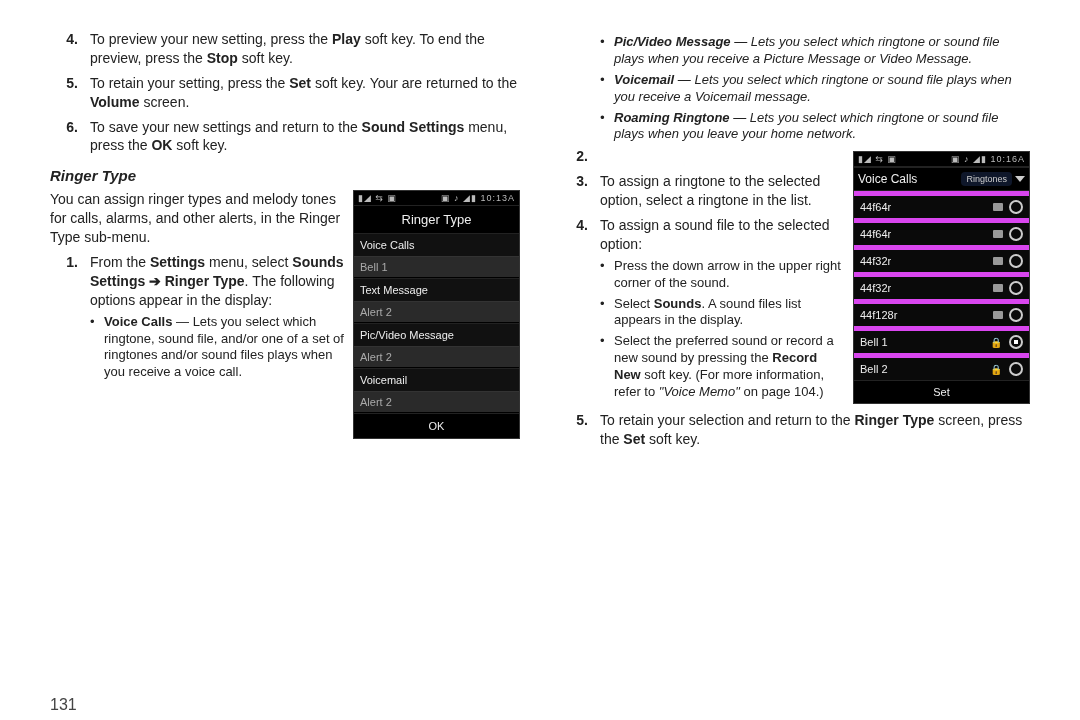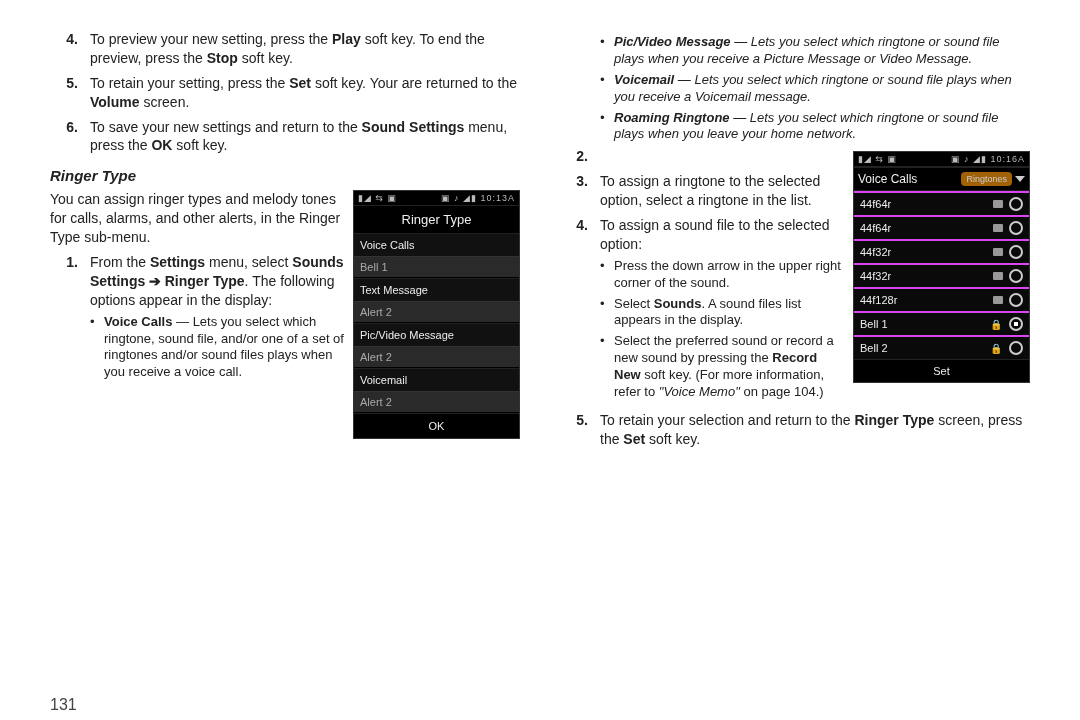--- a/index.html
+++ b/index.html
@@ -127,39 +127,39 @@
   .phone .vc-header {
     display: flex;
     align-items: center;
     justify-content: space-between;
     padding: 4px 4px;
     border-top: 1px solid #222;
     border-bottom: 1px solid #222;
   }
   .phone .vc-header .vc-label { font-size: 12px; color:#eee; }
   .phone .vc-header .pill {
-    background: #a16207;
+    background: #0f172a;
     color: #ccc;
     font-size: 9px;
     padding: 2px 5px;
     border-radius: 4px;
   }
   .phone .vc-header .arrow {
     width: 0; height: 0;
     border-left: 5px solid transparent;
     border-right: 5px solid transparent;
     border-top: 6px solid #ccc;
     margin-left: 3px;
   }
   .phone .list-row {
     display: flex;
     align-items: center;
     justify-content: space-between;
     padding: 4px 6px;
-    border-top: 2px solid #d946ef;
+    border-top: 5px solid #d946ef;
     background: #0a0a0a;
   }
   .phone .list-row .nm { color:#eee; font-size: 11px; }
   .phone .list-row .rhs { display:flex; align-items:center; gap:6px; }
   .phone .badge {
     display:inline-block;
     min-width: 10px; height: 8px;
     background: #999; border-radius:1px;
     font-size: 6px; line-height:8px; text-align:center; color:#222;
   }

